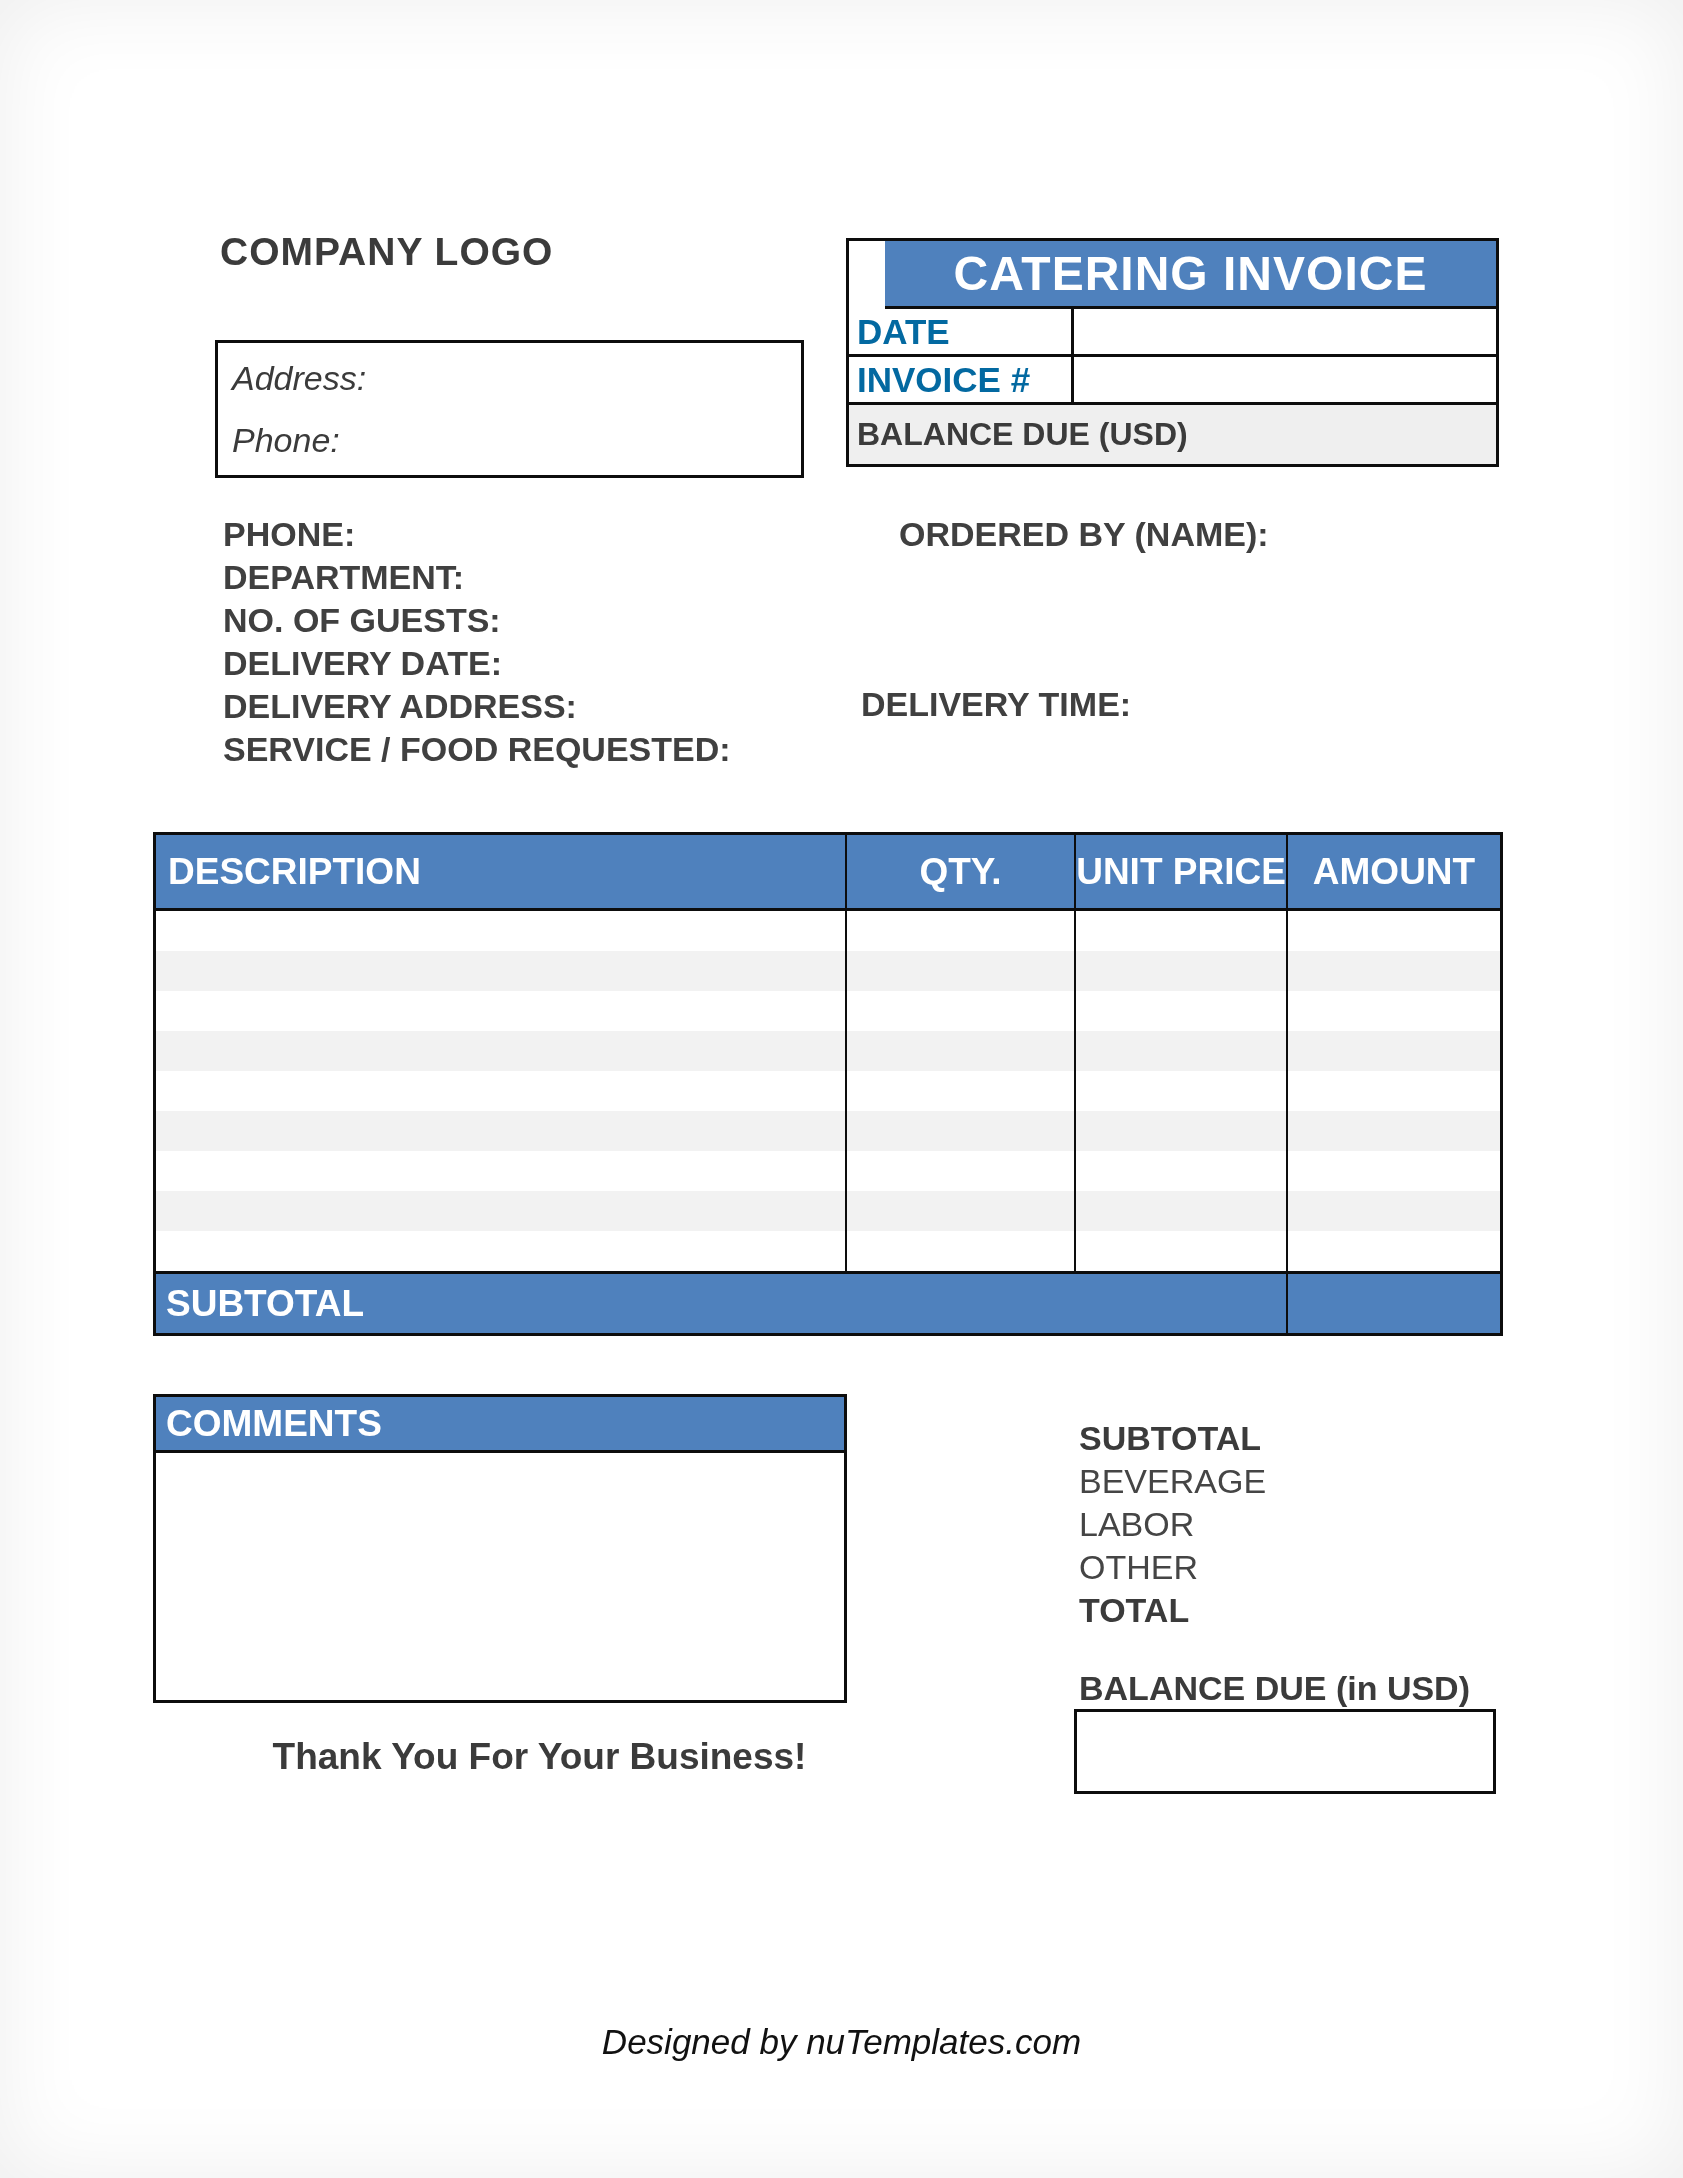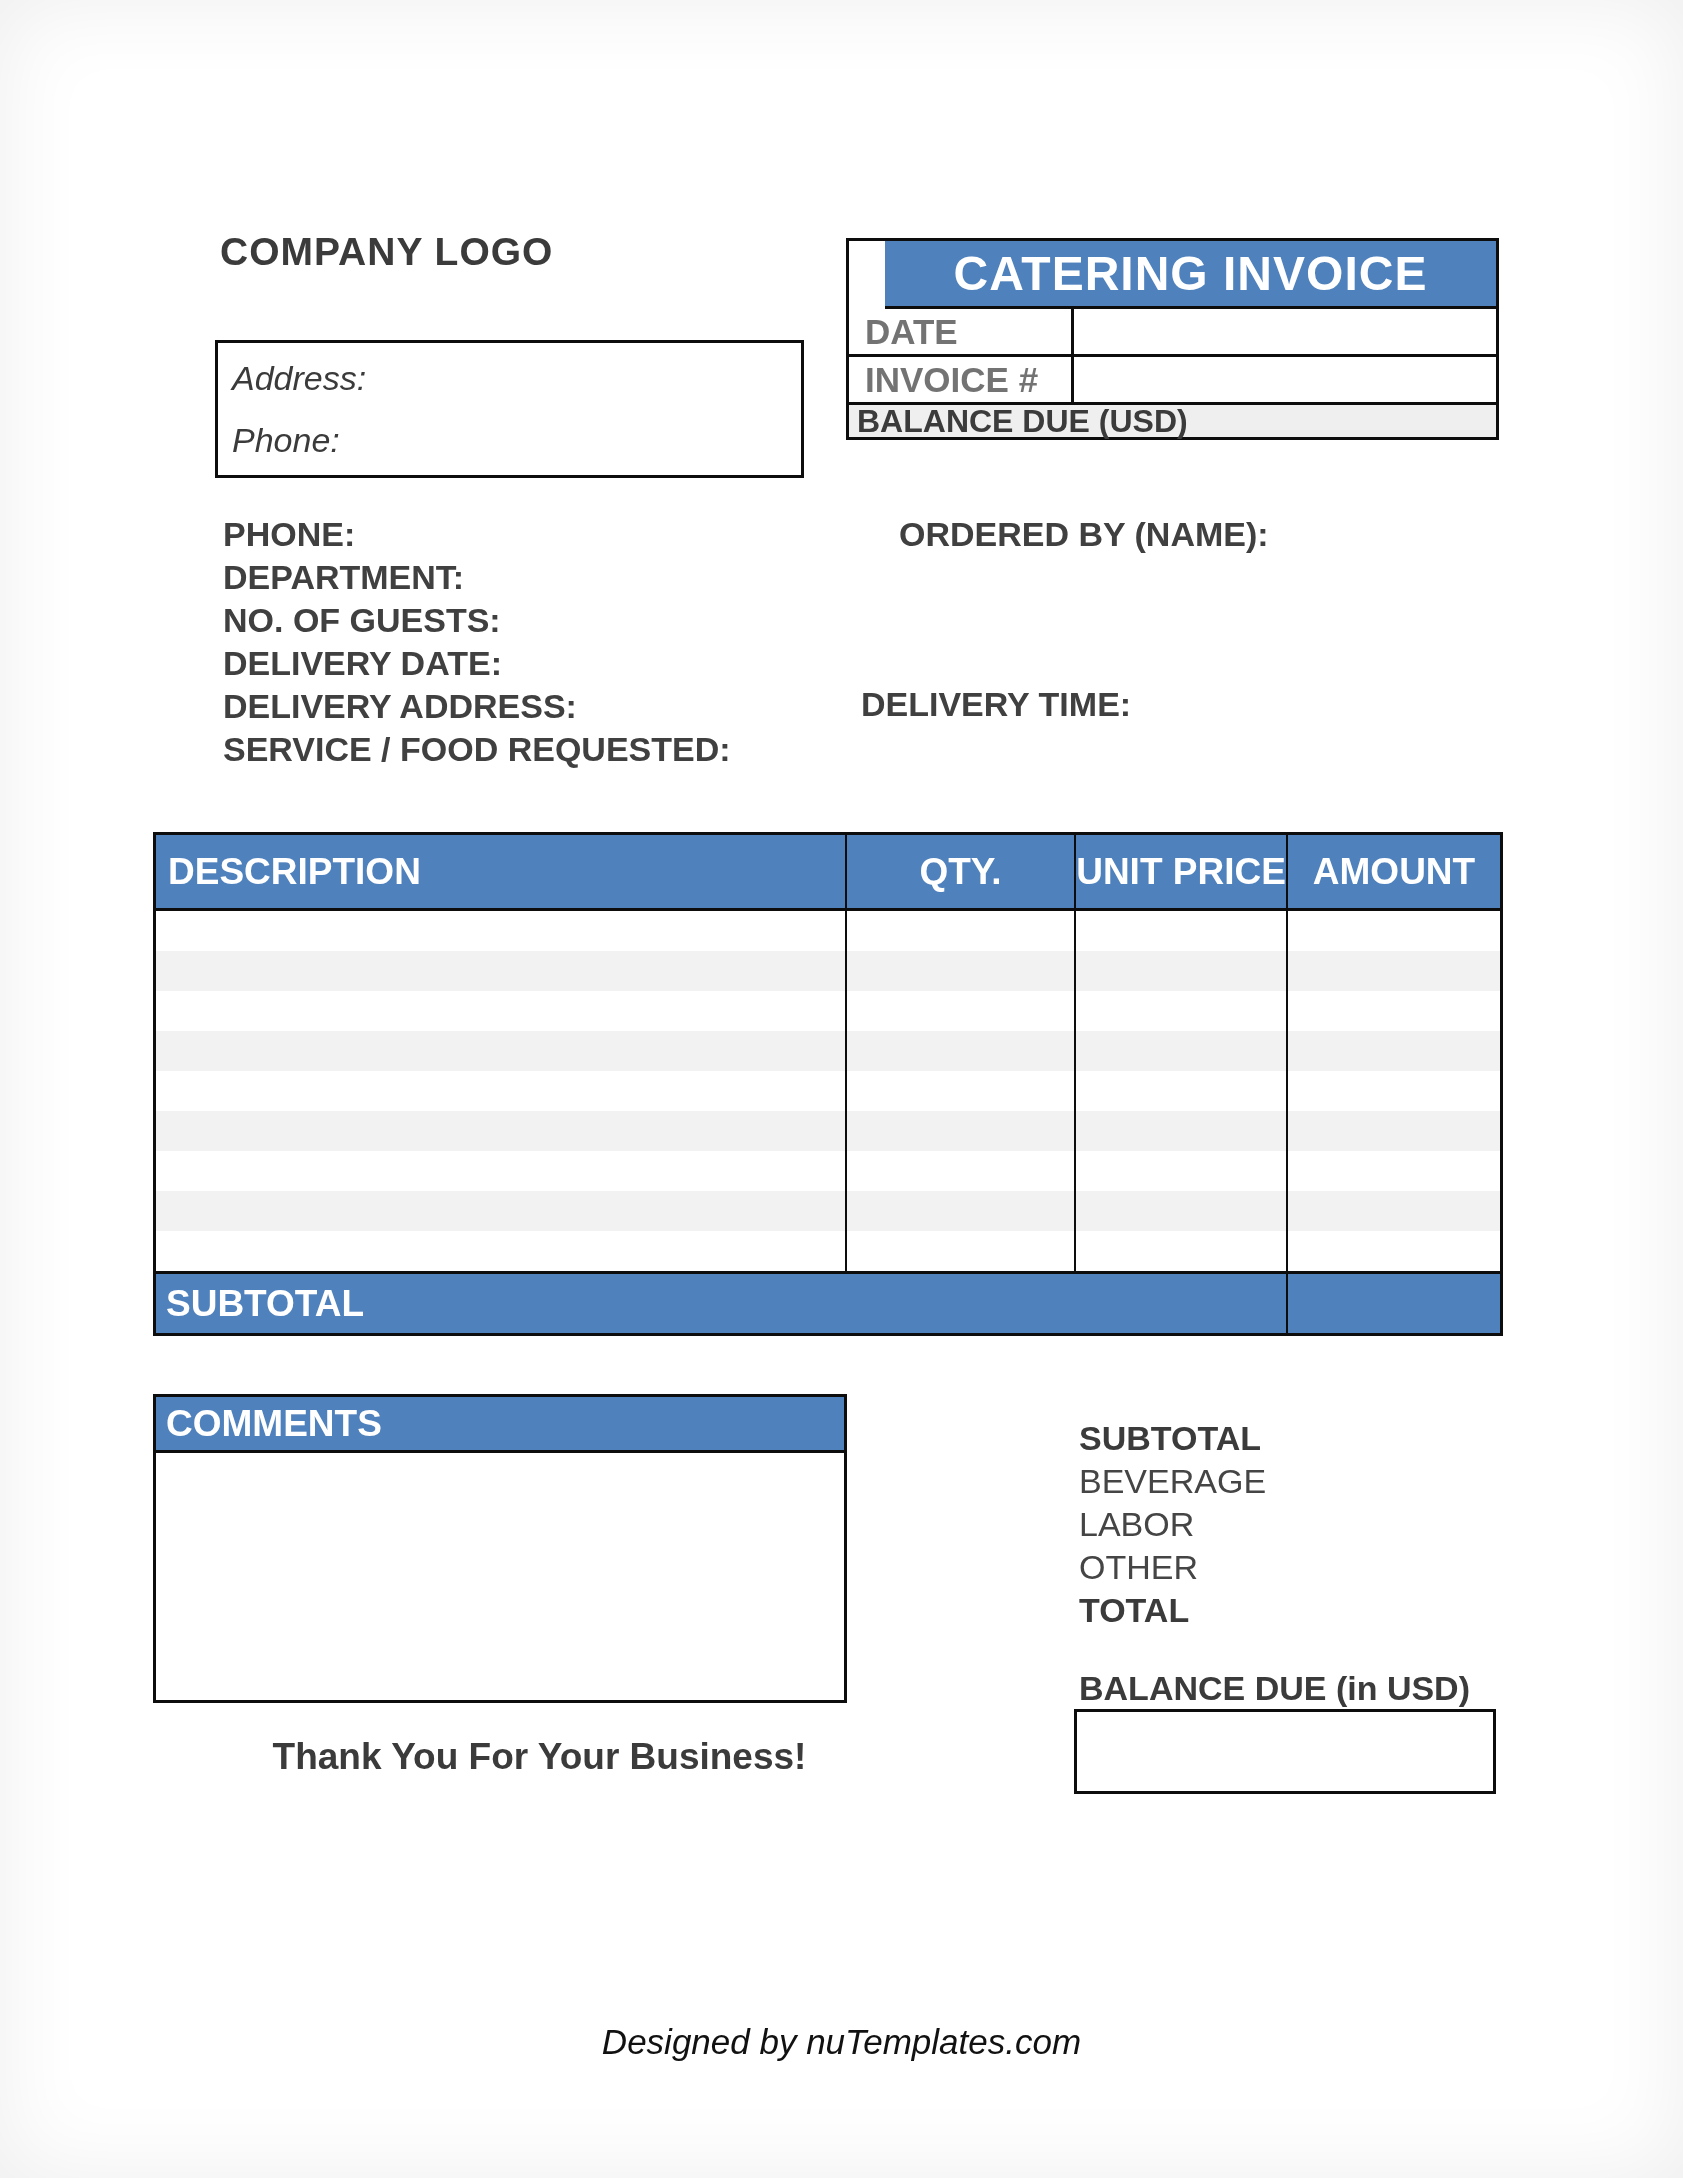--- a/index.html
+++ b/index.html
@@ -44,25 +44,25 @@
     border-bottom:3px solid var(--line);
     display:flex;align-items:center;justify-content:center;
     color:#fff;font-weight:bold;font-size:48px;letter-spacing:1px;margin-left:36px;
   }
   .inv-row{
     display:grid;grid-template-columns:225px 1fr;height:45px;
     border-bottom:3px solid var(--line);background:#fff;
   }
   .inv-row .lbl{
     border-right:3px solid var(--line);
-    font-weight:bold;font-size:35px;line-height:45px;padding-left:16px;color:#737373;
+    font-weight:bold;font-size:35px;line-height:45px;padding-left:8px;color:#0369a1;
   }
   .inv-row .val{background:#fff;}
   .inv-balance{
-    height:32px;background:var(--grayrow);
+    height:59px;background:var(--grayrow);
     display:flex;align-items:center;
     font-weight:bold;font-size:32px;padding-left:8px;color:#3b3b3b;
   }
 
   
   .info-left{
     position:absolute;left:223px;top:513px;
     font-weight:bold;font-size:34px;line-height:43px;color:#404040;
   }
   .info-right-1{position:absolute;left:899px;top:513px;font-weight:bold;font-size:34px;line-height:43px;color:#404040;}

